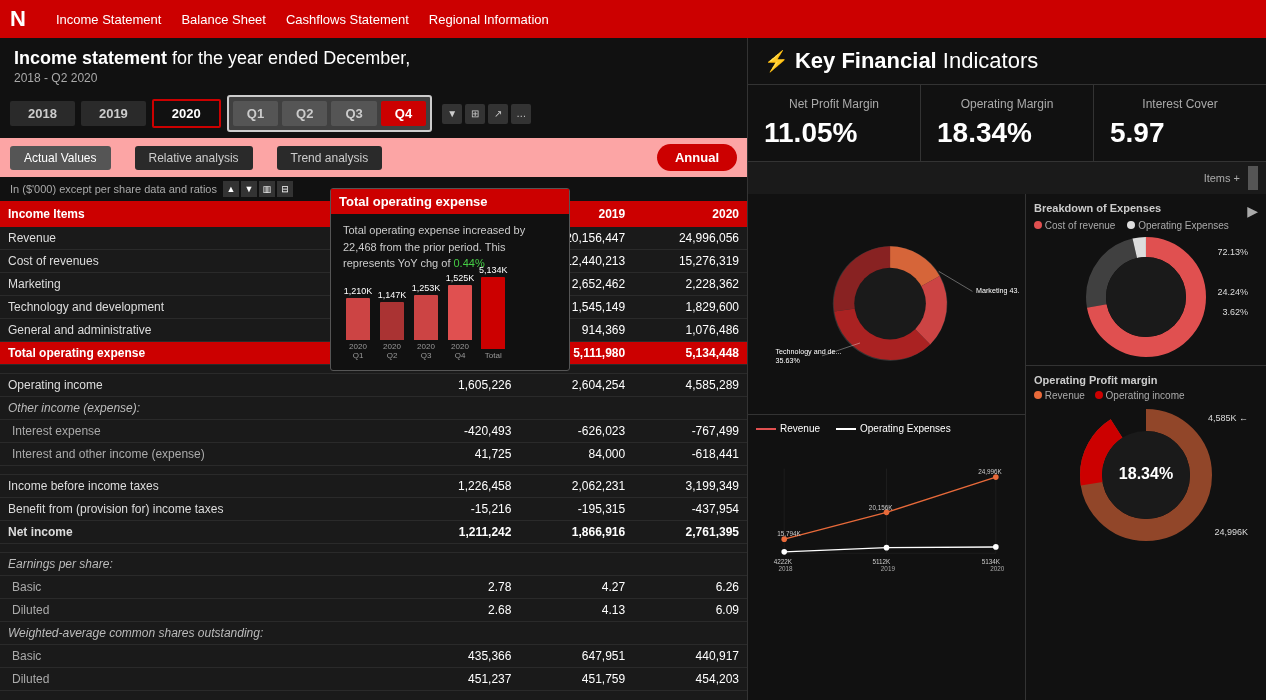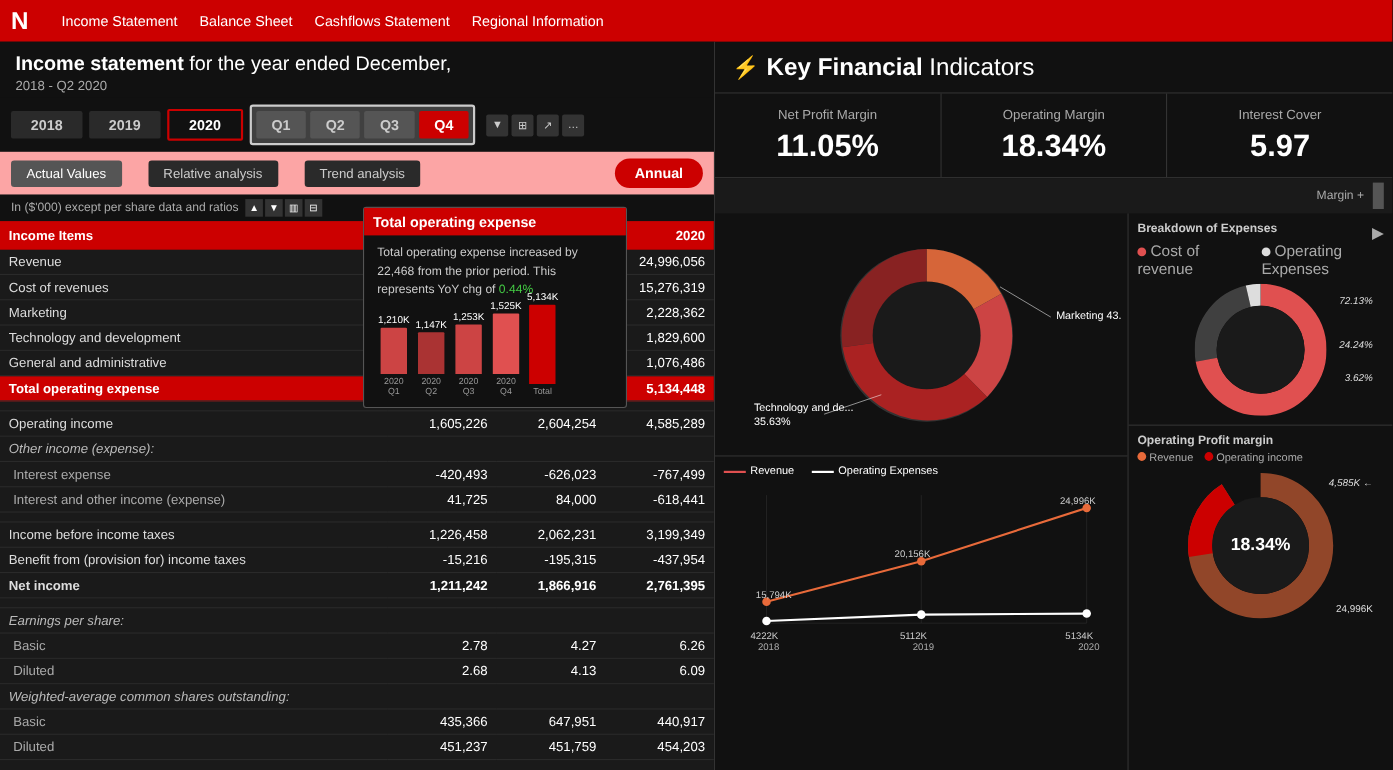--- a/index.html
+++ b/index.html
@@ -5,21 +5,21 @@
     * { box-sizing: border-box; margin: 0; padding: 0; }
     body { background: #111; color: #fff; font-family: 'Segoe UI', Arial, sans-serif; width: 1266px; height: 700px; overflow: hidden; font-size: 12px; }
 
     .top-nav { background: #c00; display: flex; align-items: center; padding: 6px 10px; gap: 20px; height: 38px; }
     .top-nav .netflix-logo { color: #fff; font-size: 22px; font-weight: 900; margin-right: 10px; }
     .top-nav a { color: #fff; text-decoration: none; font-size: 13px; font-weight: 500; }
 
     .main { display: flex; height: calc(700px - 38px); }
 
     
-    .left-panel { width: 650px; background: #1a1a1a; border-right: 1px solid #333; display: flex; flex-direction: column; }
+    .left-panel { width: 748px; background: #1a1a1a; border-right: 1px solid #333; display: flex; flex-direction: column; }
 
     .income-header { padding: 10px 14px 4px; background: #111; }
     .income-header h2 { font-size: 18px; font-weight: 400; }
     .income-header h2 strong { font-weight: 700; }
     .income-header .subtitle { font-size: 12px; color: #aaa; margin-top: 2px; }
 
     .year-tabs { display: flex; padding: 6px 10px; gap: 6px; align-items: center; background: #111; }
     .year-tab { background: #c00; color: #fff; border: none; padding: 5px 18px; cursor: pointer; font-size: 13px; font-weight: 600; border-radius: 2px; }
     .year-tab.inactive { background: #2a2a2a; color: #ccc; }
     .year-tab.selected { background: #111; color: #fff; border: 2px solid #c00; }
@@ -64,34 +64,34 @@
 
     .kfi-header { padding: 10px 16px; border-bottom: 1px solid #333; display: flex; align-items: center; gap: 6px; }
     .kfi-header .lightning { color: #ffd700; font-size: 20px; }
     .kfi-header h3 { font-size: 22px; font-weight: 400; }
     .kfi-header h3 strong { font-weight: 700; }
 
     .kfi-metrics { display: flex; border-bottom: 1px solid #333; }
     .kfi-metric { flex: 1; padding: 12px 16px; border-right: 1px solid #333; }
     .kfi-metric:last-child { border-right: none; }
     .kfi-metric .label { font-size: 12px; color: #aaa; margin-bottom: 6px; text-align: center; }
-    .kfi-metric .value { font-size: 28px; font-weight: 600; text-align: center; color: #fff; }
+    .kfi-metric .value { font-size: 28px; font-weight: 600; color: #fff; }
 
     .charts-area { display: flex; flex: 1; }
     .chart-left { flex: 1; display: flex; flex-direction: column; border-right: 1px solid #333; }
     .chart-right { width: 240px; display: flex; flex-direction: column; }
 
     .expand-bar { display: flex; justify-content: flex-end; align-items: center; padding: 4px 8px; background: #1a1a1a; }
     .expand-btn { color: #aaa; font-size: 11px; cursor: pointer; background: none; border: none; }
     .expand-divider { width: 10px; height: 24px; background: #555; margin-left: 8px; }
 
     
     .pie-section { padding: 8px; border-bottom: 1px solid #333; }
     .pie-title { font-size: 11px; color: #ccc; margin-bottom: 6px; font-weight: 600; }
-    .pie-legend { display: flex; gap: 24px; font-size: 14px; color: #aaa; margin-bottom: 6px; align-items: center; }
+    .pie-legend { display: flex; gap: 12px; font-size: 10px; color: #aaa; margin-bottom: 6px; align-items: center; }
     .legend-dot { width: 8px; height: 8px; border-radius: 50%; display: inline-block; }
     .line-chart-legend { display: flex; gap: 16px; font-size: 10px; margin-bottom: 4px; }
     .legend-line { display: flex; align-items: center; gap: 4px; }
 
     .operating-profit { padding: 8px; }
     .operating-profit-title { font-size: 11px; color: #ccc; margin-bottom: 4px; font-weight: 600; }
     .op-legend { display: flex; gap: 10px; font-size: 10px; color: #aaa; margin-bottom: 4px; }
 
     
     .line-svg { width: 100%; height: 160px; }
@@ -341,21 +341,21 @@
         <div class="label">Operating Margin</div>
         <div class="value">18.34%</div>
       </div>
       <div class="kfi-metric">
         <div class="label">Interest Cover</div>
         <div class="value">5.97</div>
       </div>
     </div>
 
     <div class="expand-bar">
-      <button class="expand-btn">Margin +</button>
+      <button class="expand-btn">Items +</button>
       <div class="expand-divider"></div>
     </div>
 
     <div class="charts-area">
 
       <div class="chart-left">
 
         <div style="position:relative; height:220px; padding:6px;">
           <svg width="100%" height="200" viewBox="0 0 370 200">
 
@@ -426,51 +426,51 @@
 
         <div class="pie-section" style="border-bottom:1px solid #333; padding:8px;">
           <div style="display:flex;align-items:center;justify-content:space-between;">
             <div class="pie-title">Breakdown of Expenses</div>
             <span style="color:#aaa;cursor:pointer;font-size:14px;">▶</span>
           </div>
           <div class="pie-legend">
             <span><span class="legend-dot" style="background:#e05050;"></span> <span>Cost of revenue</span></span>
             <span><span class="legend-dot" style="background:#ddd;"></span> <span>Operating Expenses</span></span>
           </div>
-          <div style="position:relative;height:120px;display:flex;align-items:center;justify-content:center;font-style:italic;">
+          <div style="position:relative;height:120px;display:flex;align-items:center;justify-content:center;">
             <svg width="120" height="120" viewBox="0 0 120 120">
               <circle cx="60" cy="60" r="50" fill="none" stroke="#e05050" stroke-width="20" stroke-dasharray="226.2 314" stroke-dashoffset="0" transform="rotate(-90 60 60)"></circle>
               <circle cx="60" cy="60" r="50" fill="none" stroke="#fff3" stroke-width="20" stroke-dasharray="76.1 314" stroke-dashoffset="-226.2" transform="rotate(-90 60 60)"></circle>
               <circle cx="60" cy="60" r="50" fill="none" stroke="#ddd" stroke-width="20" stroke-dasharray="11.3 314" stroke-dashoffset="-302.3" transform="rotate(-90 60 60)"></circle>
               <circle cx="60" cy="60" r="40" fill="#1a1a1a"></circle>
             </svg>
             <div style="position:absolute;right:10px;top:10px;font-size:9px;color:#ddd;text-align:right;">
               <div>72.13%</div>
               <div style="margin-top:30px;">24.24%</div>
-              <div style="margin-top:20px;">3.62%</div>
+              <div style="margin-top:10px;">3.62%</div>
             </div>
           </div>
         </div>
 
         <div class="operating-profit" style="padding:8px;">
           <div class="operating-profit-title">Operating Profit margin</div>
           <div class="op-legend">
             <span><span class="legend-dot" style="background:#e86a3a;display:inline-block;width:8px;height:8px;border-radius:50%;"></span> <span>Revenue</span></span>
             <span><span class="legend-dot" style="background:#c00;display:inline-block;width:8px;height:8px;border-radius:50%;"></span> <span>Operating income</span></span>
           </div>
           <div style="position:relative;height:140px;display:flex;align-items:center;justify-content:center;">
             <svg width="140" height="140" viewBox="0 0 140 140">
 
               <circle cx="70" cy="70" r="55" fill="none" stroke="#e86a3a" stroke-width="22" stroke-dasharray="314 346" stroke-dashoffset="0" transform="rotate(-90 70 70)" opacity="0.6"></circle>
 
               <circle cx="70" cy="70" r="55" fill="none" stroke="#c00" stroke-width="22" stroke-dasharray="64 346" stroke-dashoffset="-250" transform="rotate(-90 70 70)"></circle>
               <circle cx="70" cy="70" r="44" fill="#1a1a1a"></circle>
               <text x="70" y="74" text-anchor="middle" fill="#fff" font-size="16" font-weight="700">18.34%</text>
             </svg>
-            <div style="position:absolute;top:8px;right:10px;font-size:9px;color:#ddd;text-align:center;font-style:italic;">
+            <div style="position:absolute;top:8px;right:10px;font-size:9px;color:#ddd;text-align:center;">
               <div>4,585K ←</div>
             </div>
             <div style="position:absolute;bottom:8px;right:10px;font-size:9px;color:#ddd;text-align:right;">
               <div>24,996K</div>
             </div>
           </div>
         </div>
       </div>
     </div>
   </div>

